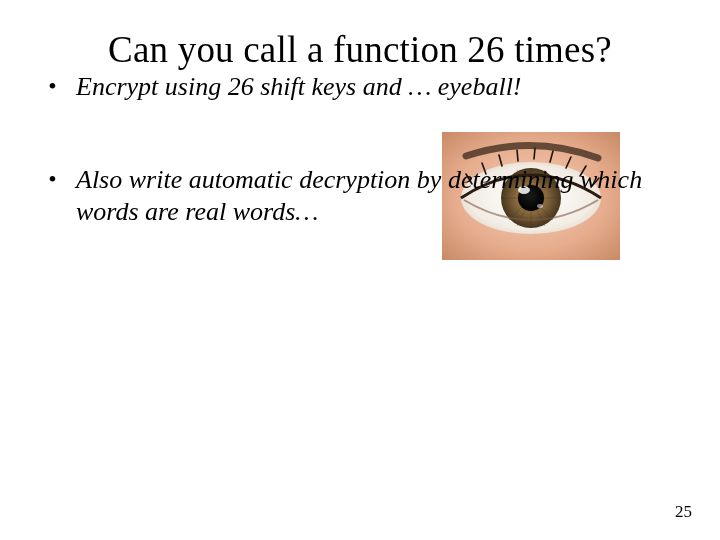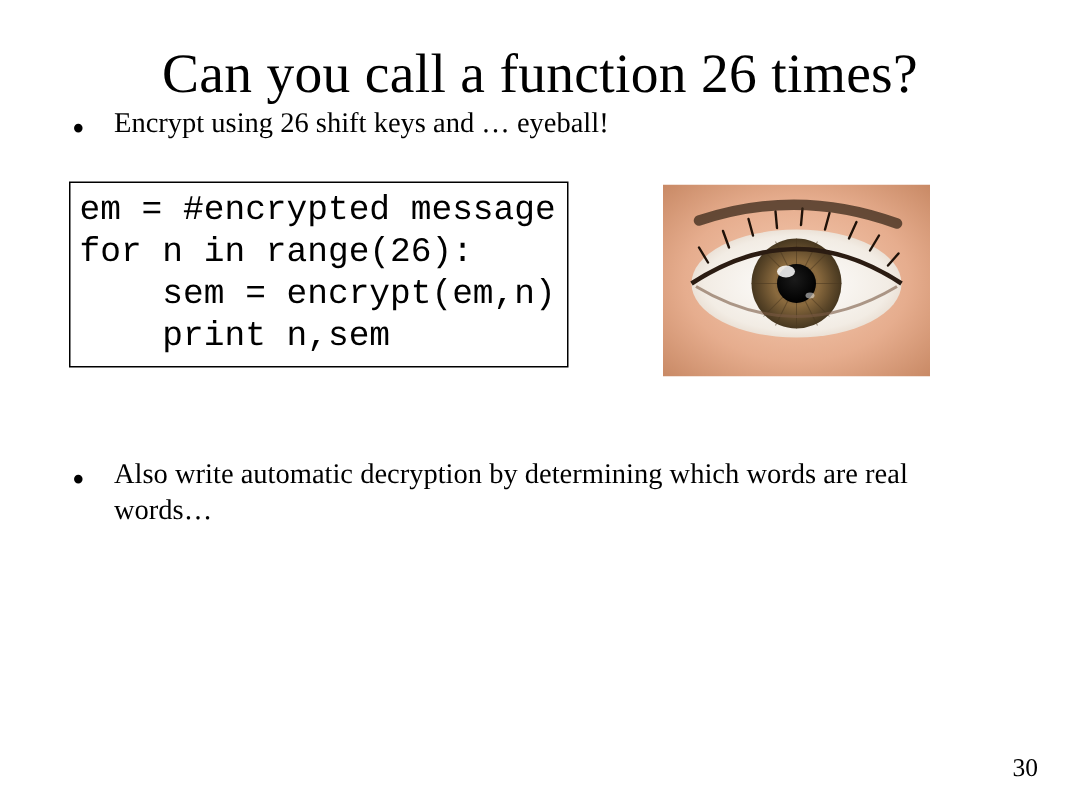--- a/index.html
+++ b/index.html
@@ -15,25 +15,26 @@
   .title {
     font-size: 37px;
     text-align: center;
     font-weight: normal;
     letter-spacing: 0.2px;
   }
   .bullets {
     list-style: none;
   }
   .bullets > li {
-    font-size: 19px;
+    font-size: 26px;
     line-height: 1.25;
     position: relative;
     padding-left: 30px;
     margin-bottom: 22px;
+    font-style: italic;
   }
   .bullets > li::before {
     content: "•";
     position: absolute;
     left: 2px;
     top: 0;
     font-size: 24px;
   }
   .codebox {
     border: 1.5px solid #000;
@@ -72,24 +73,20 @@
 </head>
 <body>
 
 <h1 class="title">Can you call a function 26 times?</h1>
 
 <ul class="bullets">
   <li>Encrypt using 26 shift keys and … eyeball!</li>
 </ul>
 
 <div class="row-with-image">
-  <div class="codebox">em = #encrypted message
-for n in range(26):
-    sem = encrypt(em,n)
-    print n,sem</div>
   <div class="eye-wrap" title="photo of a human eye">
     <svg class="eye-img" viewBox="0 0 178 128" xmlns="http://www.w3.org/2000/svg">
       <defs>
         <radialGradient id="skin" cx="50%" cy="50%" r="70%">
           <stop offset="0%" stop-color="#f6cdb4"></stop>
           <stop offset="60%" stop-color="#e6ad8e"></stop>
           <stop offset="100%" stop-color="#c98a66"></stop>
         </radialGradient>
         <radialGradient id="sclera" cx="50%" cy="50%" r="55%">
           <stop offset="0%" stop-color="#ffffff"></stop>
@@ -137,13 +134,13 @@
       </g>
       <path d="M24 24 Q90 2 156 26" fill="none" stroke="#3a281a" stroke-width="7" stroke-linecap="round" opacity="0.75"></path>
     </svg>
   </div>
 </div>
 
 <ul class="bullets">
   <li>Also write automatic decryption by determining which words are real words…</li>
 </ul>
 
-<div class="page-num">30</div>
+<div class="page-num">25</div>
 
 </body></html>

